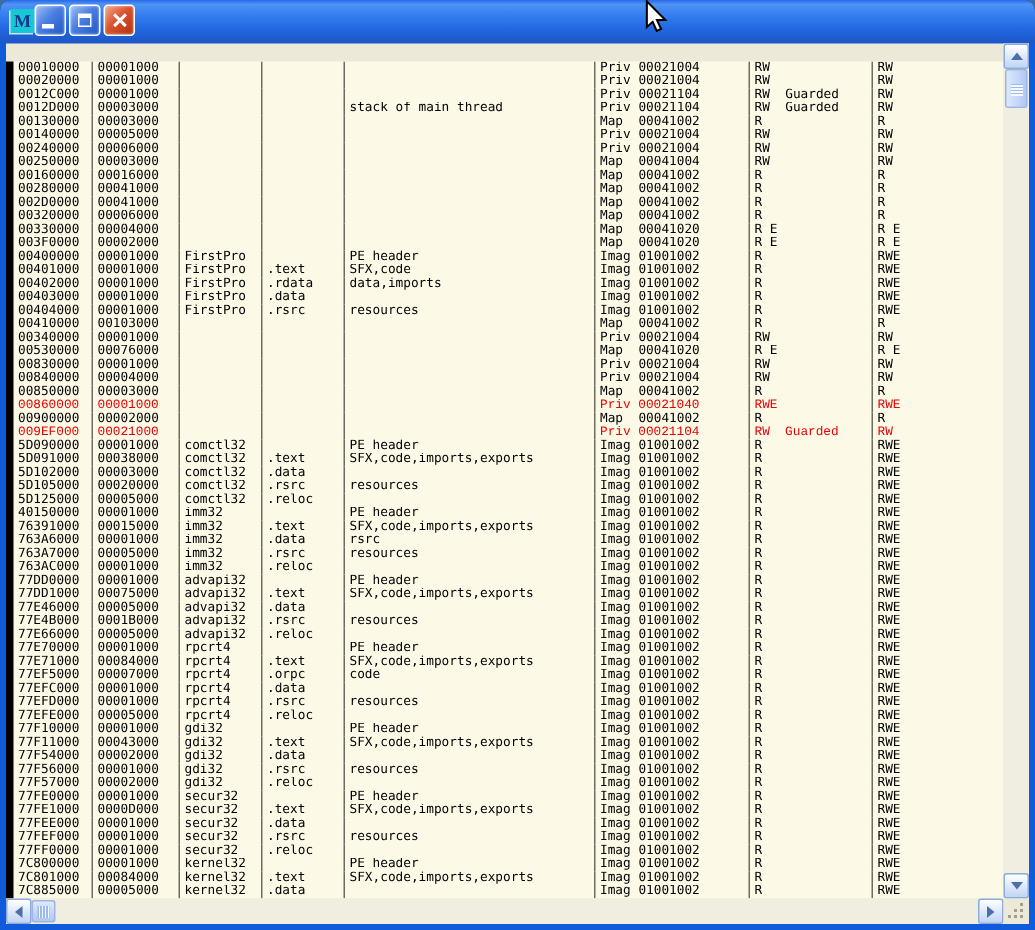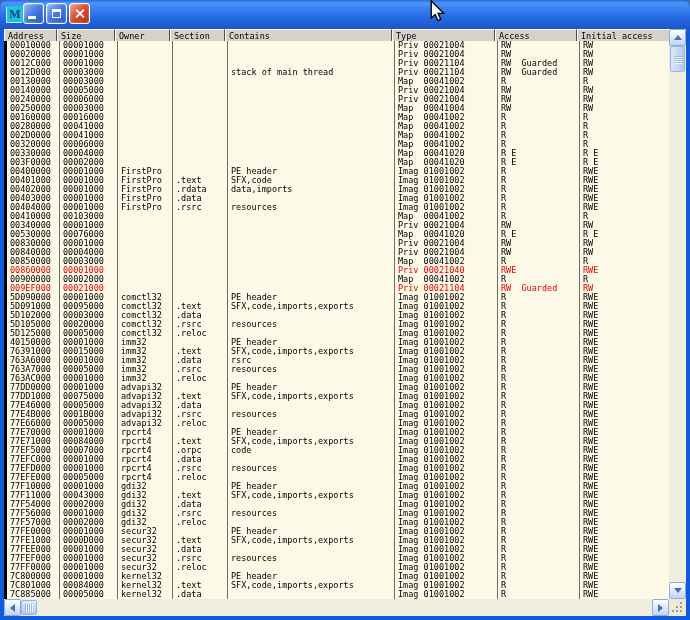--- a/index.html
+++ b/index.html
@@ -77,30 +77,30 @@
     background:var(--header-face,#d6d2c9);
     border-top:1px solid #fffef6;border-left:1px solid #fffef6;
     border-right:1px solid #504e47;
     overflow:hidden;white-space:pre;
   }
   
   .tbody{
     position:absolute;left:0;top:12px;right:17px;bottom:17px;
     background:var(--table-background,#fcf9e7);
     overflow:hidden;
-    border-left:3px solid #000000;box-sizing:border-box;
+    border-left:5px solid #000000;box-sizing:border-box;
   }
   .row{display:flex;height:9px;}
   .cell{
     box-sizing:border-box;height:9px;
     padding-left:3px;font-size:8.5px;line-height:9px;color:var(--text,#000);
     border-right:1px solid #6e6c62;
     white-space:pre;overflow:hidden;flex:0 0 auto;
   }
-  .row.red .cell{color:var(--highlight-text,#e60000);}
+  .row.red .cell{color:var(--highlight-text,#e60000);font-family:Liberation Mono, monospace;}
   .c0{width:53px}.c1{width:58px}.c2{width:55px}.c3{width:55px}
   .c4{width:167px}.c5{width:103px}.c6{width:82px}.c7{flex:1 1 auto;border-right:none}
   
   .vscroll{position:absolute;top:0;right:0;width:17px;bottom:17px;background:var(--scroll-face,#f0eee0);}
   .hscroll{position:absolute;left:0;bottom:0;height:17px;right:17px;background:var(--scroll-face,#f0eee0);}
   .sbtn{
     position:absolute;width:17px;height:17px;box-sizing:border-box;
     border:1px solid #8cacdc;border-radius:2px;
     background:linear-gradient(180deg,#ffffff 0%,#dbe7fb 55%,#c2d5f5 100%);
     display:flex;align-items:center;justify-content:center;
@@ -158,30 +158,20 @@
         <span class="glyph-max"></span>
       </div>
       <div class="tbtn close">
         <span class="glyph-close"></span>
       </div>
     </div>
   </div>
 
   <div class="client">
 
-    <div class="header-row">
-      <div class="hdr c0">Address</div>
-      <div class="hdr c1">Size</div>
-      <div class="hdr c2">Owner</div>
-      <div class="hdr c3">Section</div>
-      <div class="hdr c4">Contains</div>
-      <div class="hdr c5">Type</div>
-      <div class="hdr c6">Access</div>
-      <div class="hdr c7">Initial access</div>
-    </div>
 
     <div class="tbody">
         <div class="row">
           <span class="cell c0">00010000</span>
           <span class="cell c1">00001000</span>
           <span class="cell c2"></span>
           <span class="cell c3"></span>
           <span class="cell c4"></span>
           <span class="cell c5">Priv 00021004</span>
           <span class="cell c6">RW</span>
@@ -462,21 +452,21 @@
           <span class="cell c1">00001000</span>
           <span class="cell c2">comctl32</span>
           <span class="cell c3"></span>
           <span class="cell c4">PE header</span>
           <span class="cell c5">Imag 01001002</span>
           <span class="cell c6">R</span>
           <span class="cell c7">RWE</span>
         </div>
         <div class="row">
           <span class="cell c0">5D091000</span>
-          <span class="cell c1">00095000</span>
+          <span class="cell c1">00038000</span>
           <span class="cell c2">comctl32</span>
           <span class="cell c3">.text</span>
           <span class="cell c4">SFX,code,imports,exports</span>
           <span class="cell c5">Imag 01001002</span>
           <span class="cell c6">R</span>
           <span class="cell c7">RWE</span>
         </div>
         <div class="row">
           <span class="cell c0">5D102000</span>
           <span class="cell c1">00003000</span>

